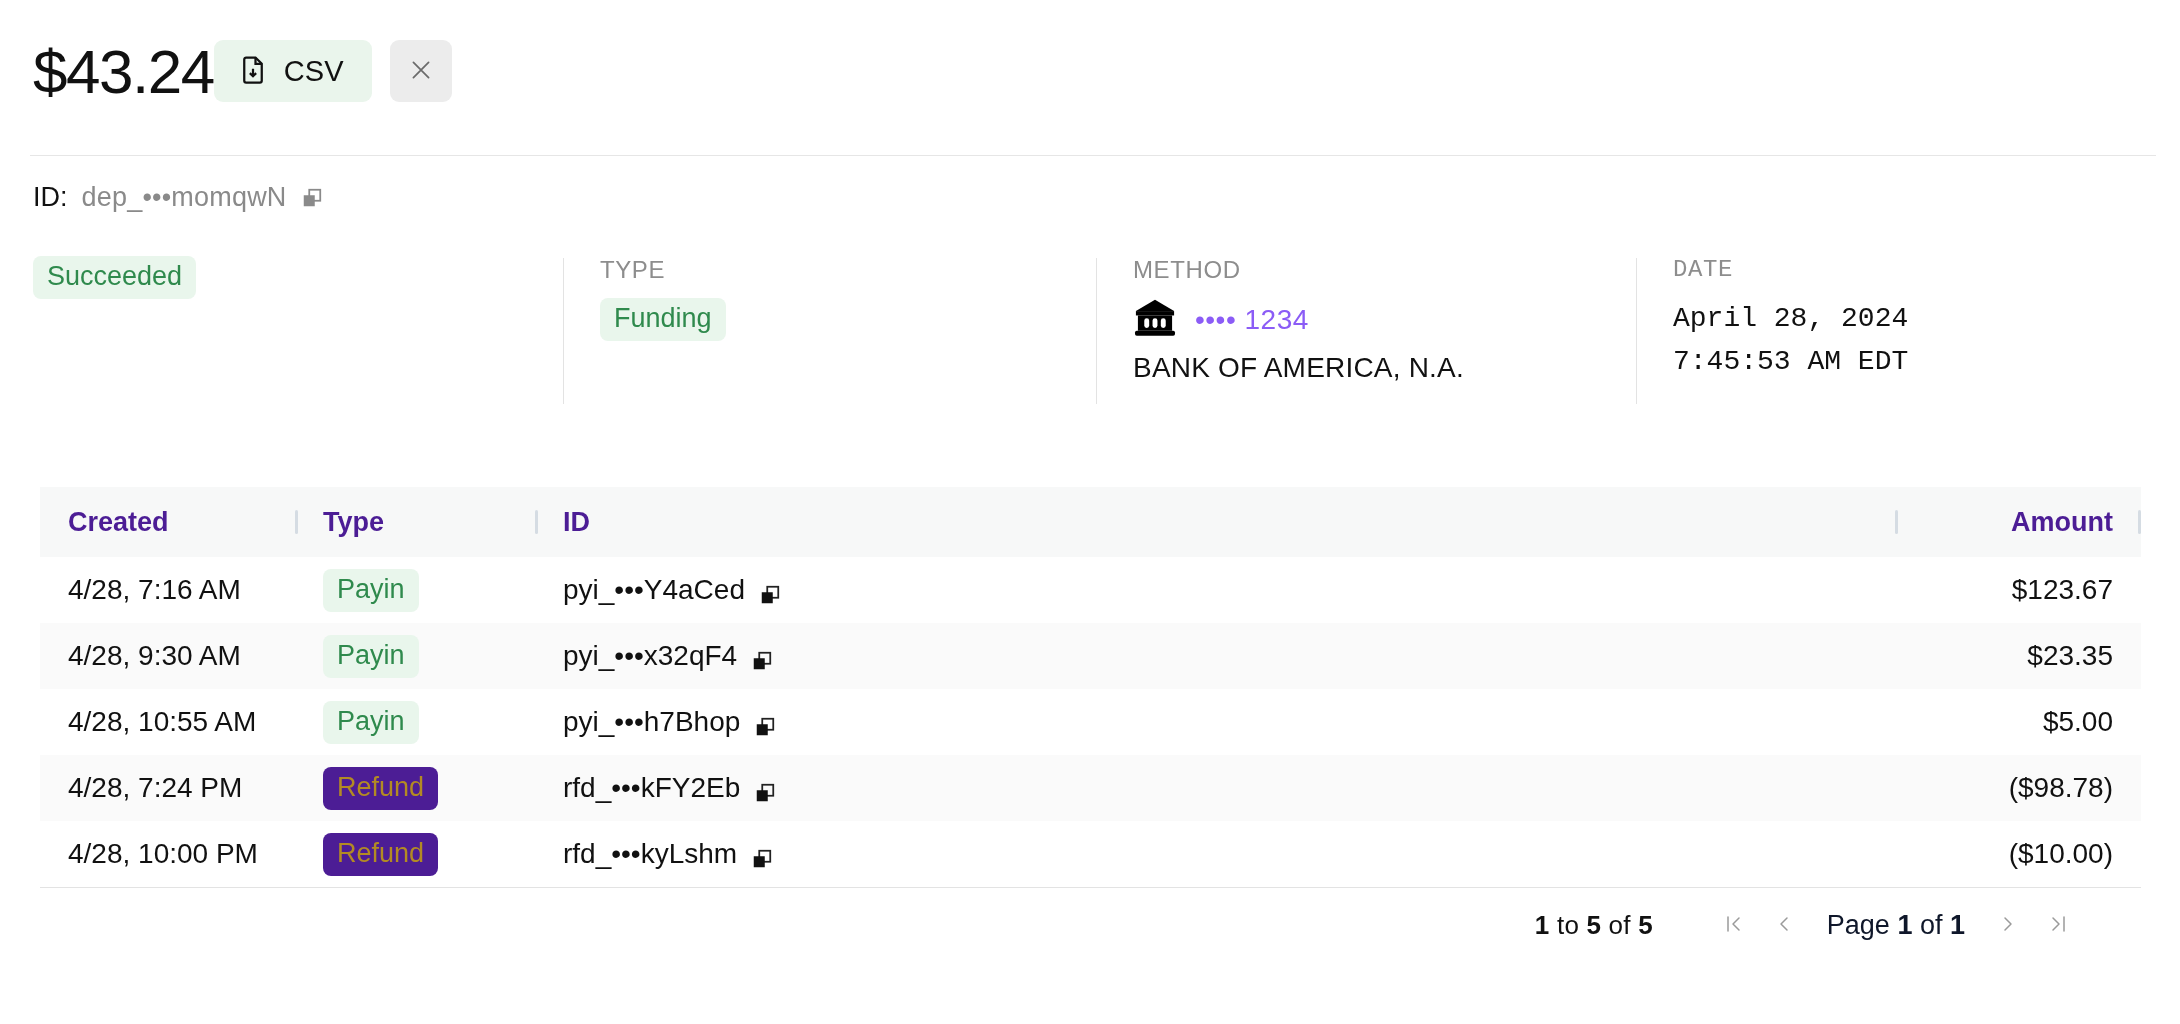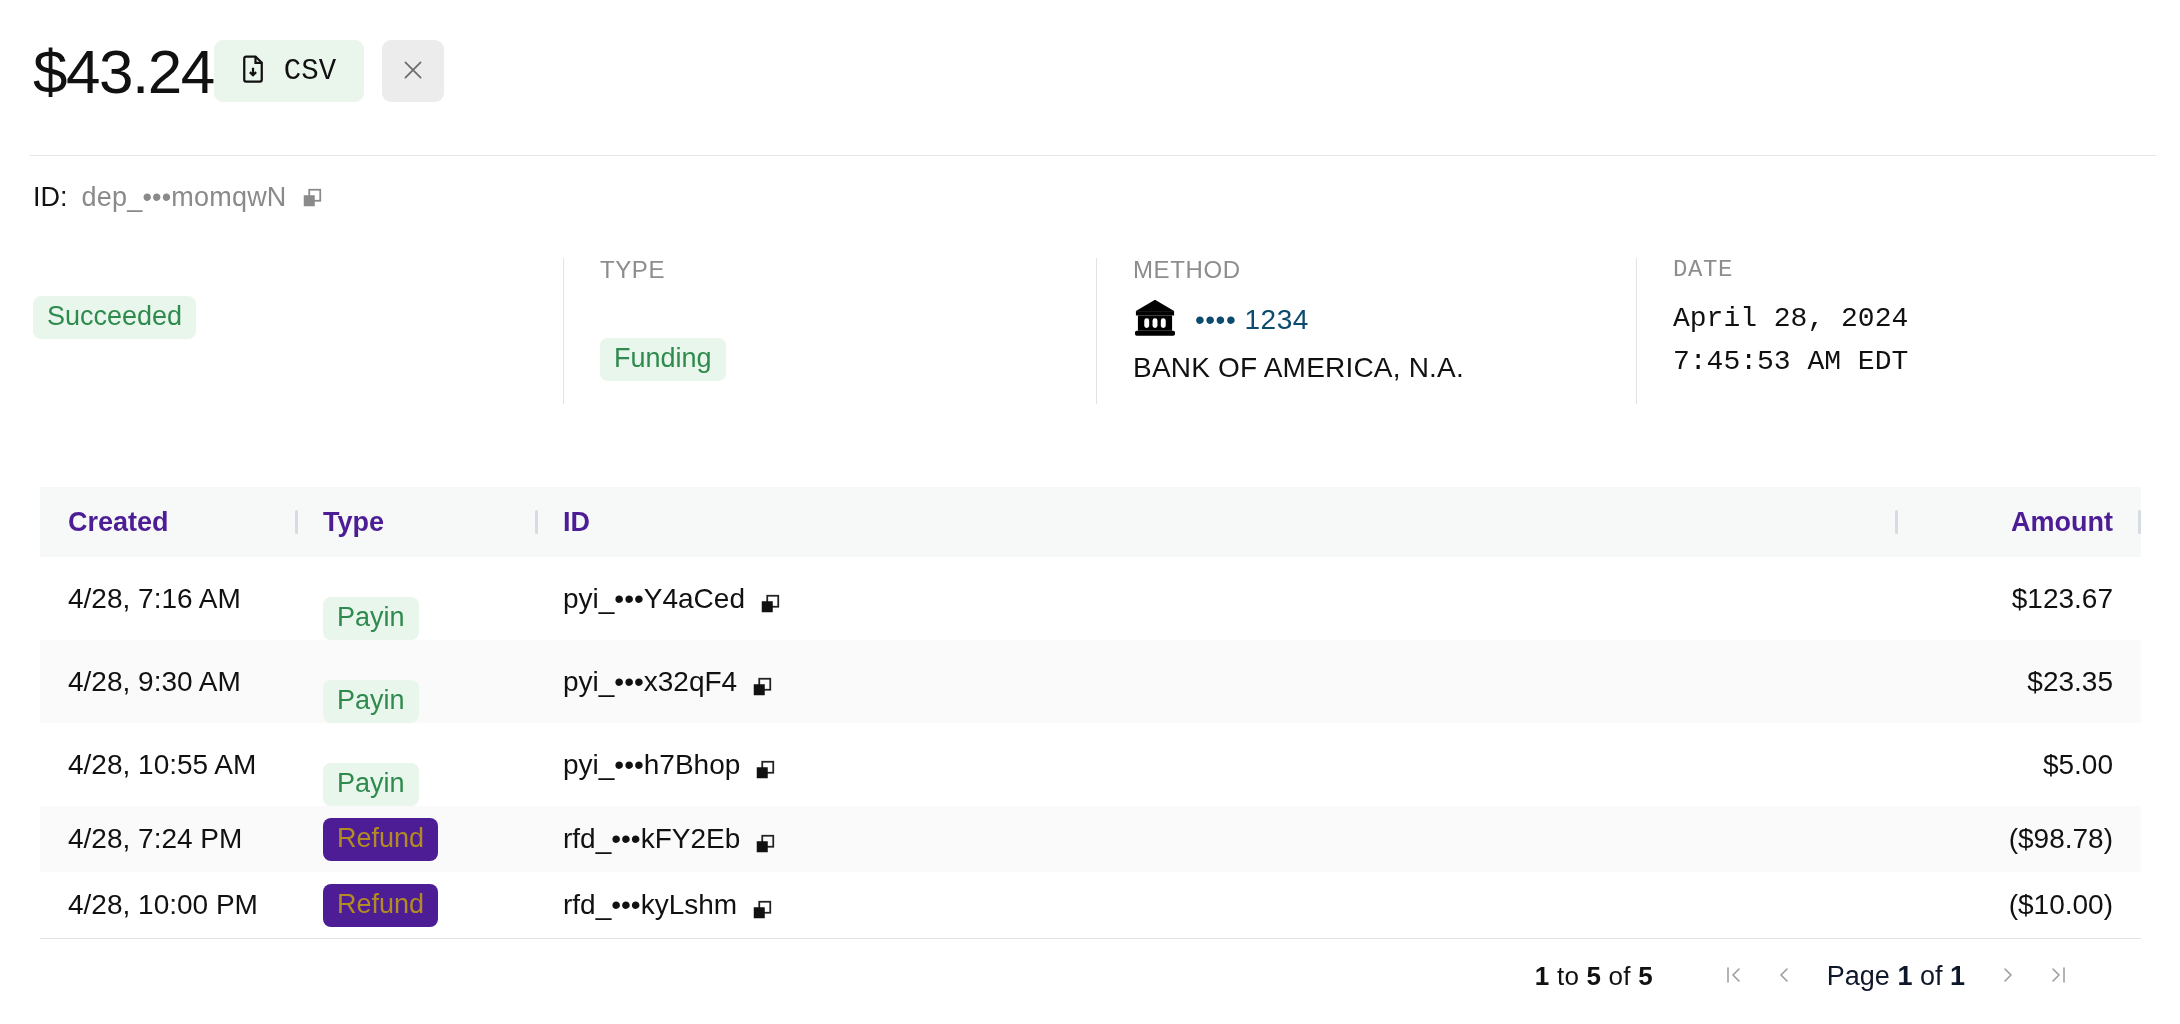--- a/index.html
+++ b/index.html
@@ -41,21 +41,21 @@
   .csv-button {
     display: flex;
     align-items: center;
     gap: 16px;
     background: #eaf5ec;
     border: none;
     border-radius: 9px;
     height: 62px;
     padding: 0 28px 0 24px;
     cursor: pointer;
-    font-family: Liberation Mono, monospace;
+    font-family: Liberation Sans, sans-serif;
   }
   .csv-label {
     font-size: 29px;
     color: #111111;
     letter-spacing: 0.2px;
   }
   .close-button {
     width: 62px; height: 62px;
     background: #ececec;
     border: none;
@@ -125,32 +125,32 @@
     letter-spacing: 0.6px;
     margin-bottom: 14px;
   }
   .badge {
     display: inline-block;
     border-radius: 8px;
     font-size: 27px;
     padding: 7px 14px 9px 14px;
     line-height: 1;
   }
-  .badge-green { background: #e9f6ec; color: #2f8a4d; margin-top: 40px; }
+  .badge-green { background: #e9f6ec; color: #2f8a4d; }
   .badge-amber { background: #4c1d95; color: #b38b23; }
 
   .method-line {
     display: flex;
     align-items: center;
     gap: 18px;
     margin-bottom: 10px;
   }
   .method-mask {
     font-size: 28px;
-    color: #0c4a6e;
+    color: #8b5cf6;
     letter-spacing: 0.5px;
   }
   .method-bank {
     font-size: 28px;
     color: #111111;
     letter-spacing: 0.2px;
   }
   .date-line {
     font-size: 28px;
     color: #111111;

